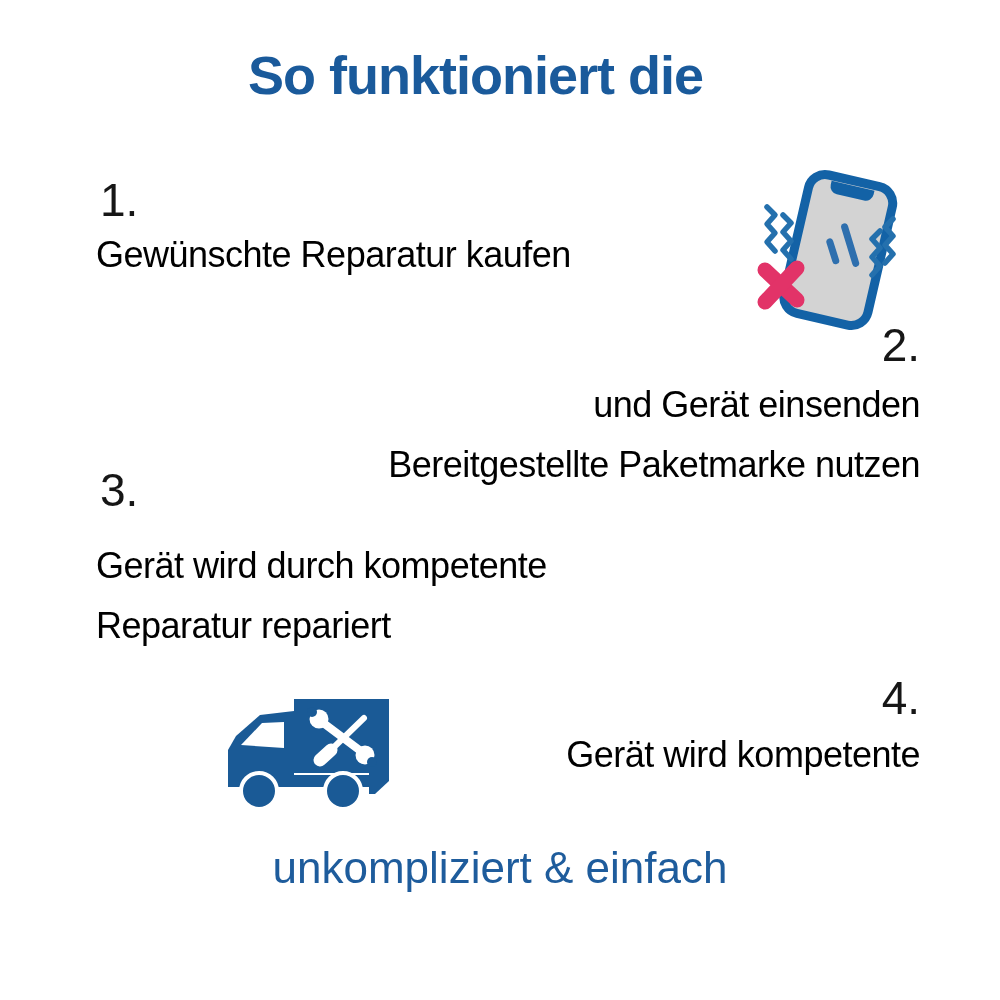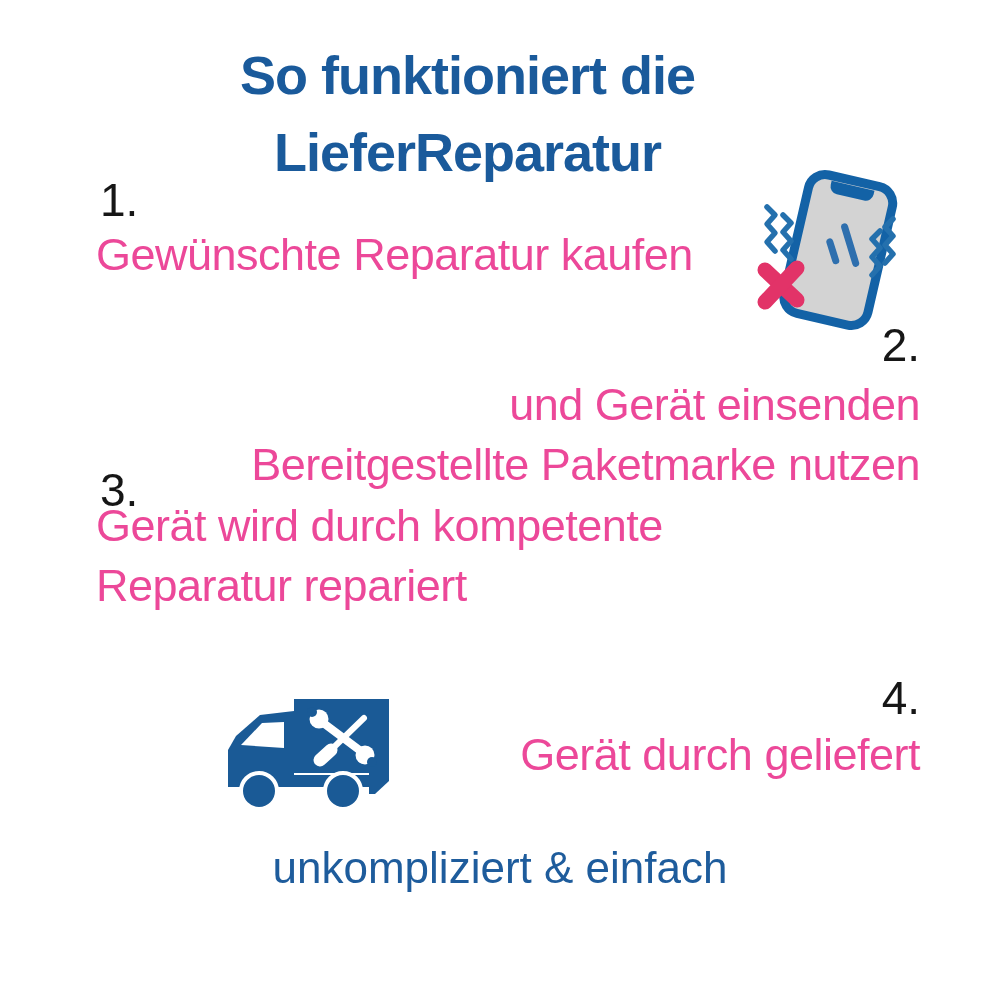--- a/index.html
+++ b/index.html
@@ -11,30 +11,31 @@
     overflow: hidden;
   }
   .abs { position: absolute; white-space: nowrap; }
 
   .title {
     top: 37px; left: 0; width: 935px;
     text-align: center;
     font-size: 54px; font-weight: 700;
     line-height: 77px; letter-spacing: -1px;
     color: #1a5a9b;
+    padding-left: 8px;
   }
 
   .step-num {
     font-size: 46px; line-height: 55px;
     color: #161616;
   }
   .step-text {
-    font-size: 45px; line-height: 60px;
+    font-size: 36px; line-height: 60px;
     letter-spacing: -0.5px;
-    color: #ec4899;
+    color: #000000;
   }
   .left-col  { left: 96px; text-align: left; }
   .left-num  { left: 100px; }
   .right-col { right: 80px; text-align: right; }
 
   .footer {
     top: 840px; left: 0; width: 1000px;
     text-align: center;
     font-size: 44px; line-height: 55px;
     color: #1e5c9c;
@@ -42,21 +43,20 @@
 
   .phone-icon-box { top: 163px; left: 742px; width: 178px; height: 175px; }
   .truck-icon-box { top: 692px; left: 224px; width: 170px; height: 124px; }
   .icon-svg { display: block; width: 100%; height: 100%; }
 </style>
 </head>
 <body>
 
 <div class="abs title">
   <div>So funktioniert die</div>
-  <div>LieferReparatur</div>
 </div>
 
 <div class="abs step-num left-num" style="top:173px">1.</div>
 <div class="abs step-text left-col" style="top:225px">Gewünschte Reparatur kaufen</div>
 
 <div class="abs phone-icon-box">
   <svg class="icon-svg" viewBox="0 0 178 175" xmlns="http://www.w3.org/2000/svg">
     <g transform="rotate(13 96 88)">
       <rect x="53" y="16" width="86" height="142" rx="17" fill="#d3d3d3" stroke="#1362a6" stroke-width="9"></rect>
       <path d="M74 21 h44 v4 a8 8 0 0 1 -8 8 h-28 a8 8 0 0 1 -8 -8 z" fill="#1362a6"></path>
@@ -76,21 +76,21 @@
   </svg>
 </div>
 
 <div class="abs step-num right-col" style="top:318px">2.</div>
 <div class="abs step-text right-col" style="top:375px">
   <div>und Gerät einsenden</div>
   <div>Bereitgestellte Paketmarke nutzen</div>
 </div>
 
 <div class="abs step-num left-num" style="top:463px">3.</div>
-<div class="abs step-text left-col" style="top:496px">
+<div class="abs step-text left-col" style="top:536px">
   <div>Gerät wird durch kompetente</div>
   <div>Reparatur repariert</div>
 </div>
 
 <div class="abs truck-icon-box">
   <svg class="icon-svg" viewBox="0 0 170 124" xmlns="http://www.w3.org/2000/svg">
     <g fill="#1a5a96">
 
       <rect x="70" y="7" width="95" height="74"></rect>
 
@@ -112,15 +112,15 @@
       <circle cx="141" cy="63" r="9.5" fill="#ffffff"></circle>
       <circle cx="88" cy="20" r="5" fill="#1a5a96"></circle>
       <circle cx="148" cy="70" r="5" fill="#1a5a96"></circle>
       <line x1="96" y1="68" x2="107" y2="58" stroke="#ffffff" stroke-width="13" stroke-linecap="round"></line>
       <line x1="107" y1="58" x2="140" y2="26" stroke="#ffffff" stroke-width="6" stroke-linecap="round"></line>
     </g>
   </svg>
 </div>
 
 <div class="abs step-num right-col" style="top:671px">4.</div>
-<div class="abs step-text right-col" style="top:725px">Gerät durch geliefert</div>
+<div class="abs step-text right-col" style="top:725px">Gerät wird kompetente</div>
 
 <div class="abs footer">unkompliziert &amp; einfach</div>
 
 </body></html>

